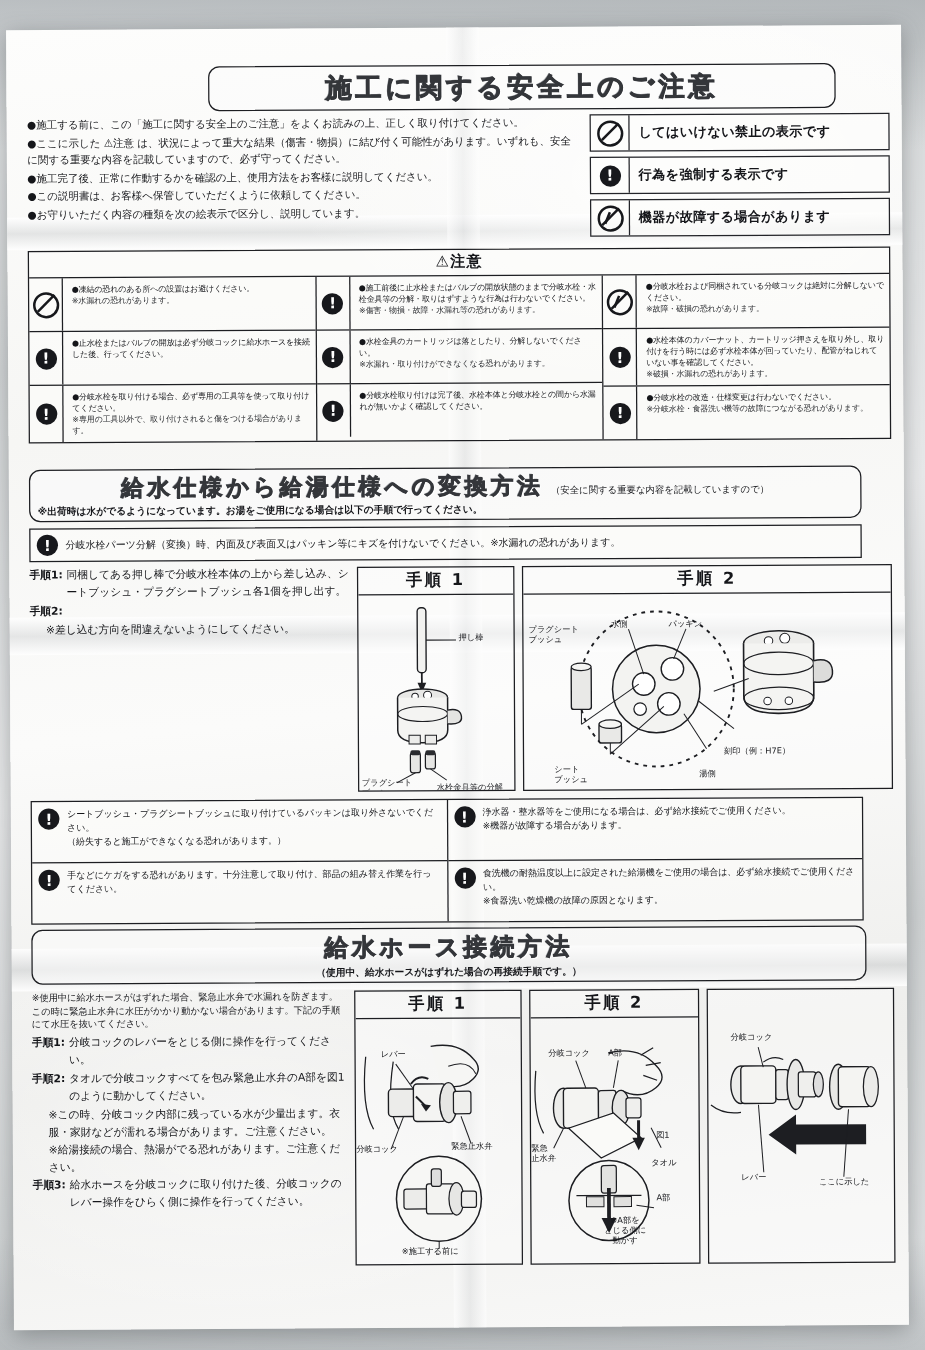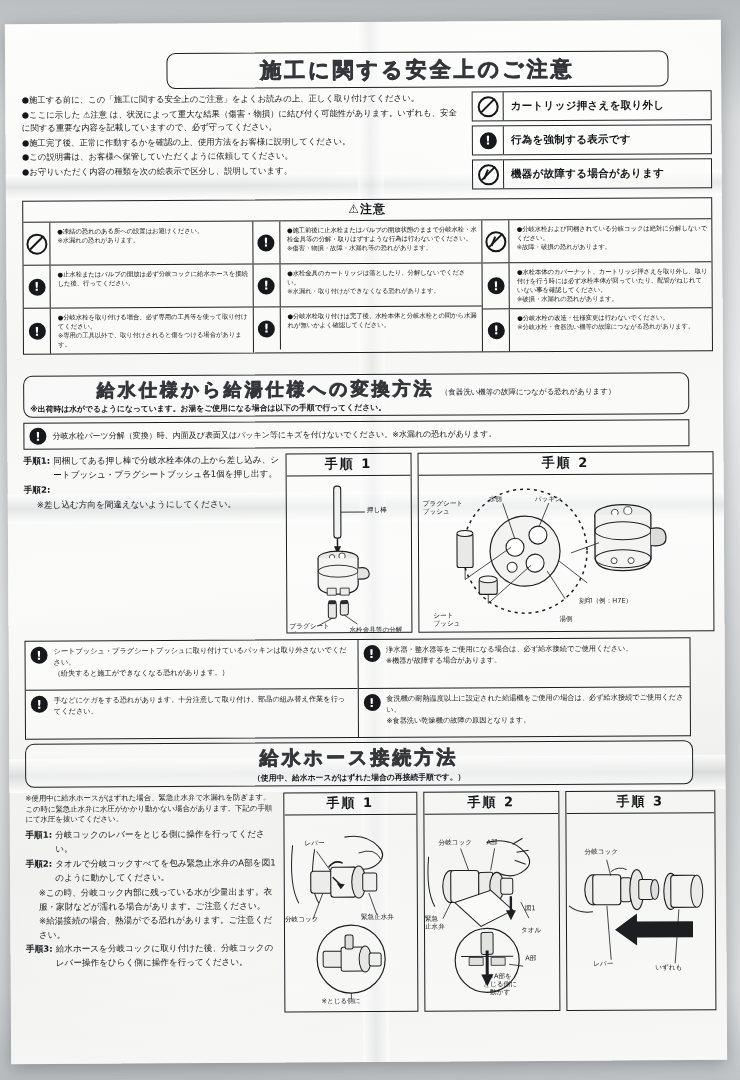--- a/index.html
+++ b/index.html
@@ -147,21 +147,21 @@
         <p style="margin:0 0 1px;">●施工完了後、正常に作動するかを確認の上、使用方法をお客様に説明してください。</p>
         <p style="margin:0 0 1px;">●この説明書は、お客様へ保管していただくように依頼してください。</p>
         <p style="margin:0;">●お守りいただく内容の種類を次の絵表示で区分し、説明しています。</p>
       </div>
 
       <div style="flex:0 0 240px;">
         <div class="legend-row">
           <div class="legend-icon-cell">
               <span class="icon-prohibit"></span>
             </div>
-          <div class="legend-text">カートリッジ押さえを取り外し</div>
+          <div class="legend-text">してはいけない禁止の表示です</div>
         </div>
         <div class="legend-row">
           <div class="legend-icon-cell">
               <span class="icon-exclaim">!</span>
             </div>
           <div class="legend-text">行為を強制する表示です</div>
         </div>
         <div class="legend-row">
           <div class="legend-icon-cell">
               <span class="icon-nodisassemble"></span>
@@ -267,21 +267,21 @@
 
       </div>
     </div>
   </div>
 
   <div style="position:absolute;left:0;top:322px;width:690px;">
 
     <div class="section-banner" style="width:666px;height:42px;padding:2px 6px;box-sizing:border-box;">
       <div style="display:flex;align-items:baseline;justify-content:center;gap:6px;">
         <span class="banner-title" style="font-size:18px;">給水仕様から給湯仕様への変換方法</span>
-        <span style="font-size:7.5px;">（食器洗い機等の故障につながる恐れがあります）</span>
+        <span style="font-size:7.5px;">（安全に関する重要な内容を記載していますので）</span>
       </div>
       <div style="font-size:7.8px;font-weight:700;margin-top:1px;">※出荷時は水がでるようになっています。お湯をご使用になる場合は以下の手順で行ってください。</div>
     </div>
 
     <div class="notice-bar" style="margin-top:5px;width:666px;box-sizing:border-box;">
       <span class="icon-exclaim">!</span>
       <span class="notice-text">分岐水栓パーツ分解（変換）時、内面及び表面又はパッキン等にキズを付けないでください。※水漏れの恐れがあります。</span>
     </div>
 
     <div style="display:flex;gap:6px;margin-top:5px;">
@@ -360,21 +360,21 @@
             <circle cx="195" cy="86" r="3" fill="#fff" stroke="#1d1e22" stroke-width=".8"></circle>
             <circle cx="212" cy="86" r="3" fill="#fff" stroke="#1d1e22" stroke-width=".8"></circle>
             <line x1="152" y1="78" x2="180" y2="68" stroke="#1d1e22" stroke-width=".8"></line>
           </svg>
           <div class="fig-label" style="left:4px;top:24px;">プラグシート
 ブッシュ</div>
           <div class="fig-label" style="left:70px;top:20px;">水側</div>
           <div class="fig-label" style="left:116px;top:20px;">パッキン</div>
           <div class="fig-label" style="left:160px;top:122px;">刻印（例：H7E）</div>
           <div class="fig-label" style="left:140px;top:140px;">湯側</div>
-          <div class="fig-label" style="left:14px;top:136px;">シート
+          <div class="fig-label" style="left:24px;top:136px;">シート
 ブッシュ</div>
         </div>
       </div>
     </div>
 
     <div class="two-notice" style="margin-top:6px;width:666px;box-sizing:border-box;">
       <div class="tn-col">
         <div class="tn-cell">
           <span class="icon-exclaim">!</span>
           <div class="tn-text">
@@ -459,21 +459,21 @@
             <rect x="38" y="136" width="20" height="16" rx="2" fill="#ececea" stroke="#1d1e22" stroke-width="1"></rect>
             <rect x="56" y="132" width="22" height="24" rx="2" fill="#f3f3f1" stroke="#1d1e22" stroke-width="1"></rect>
             <ellipse cx="80" cy="144" rx="6" ry="13" fill="#e6e6e4" stroke="#1d1e22" stroke-width="1"></ellipse>
             <rect x="84" y="138" width="12" height="13" rx="2" fill="#efefed" stroke="#1d1e22" stroke-width="1"></rect>
             <rect x="60" y="120" width="8" height="14" rx="2" fill="#dedede" stroke="#1d1e22" stroke-width="1"></rect>
             <line x1="66" y1="178" x2="66" y2="184" stroke="#1d1e22" stroke-width=".8"></line>
           </svg>
           <div class="fig-label" style="left:20px;top:24px;">レバー</div>
           <div class="fig-label" style="left:0px;top:100px;">分岐コック</div>
           <div class="fig-label" style="left:76px;top:98px;">緊急止水弁</div>
-          <div class="fig-label" style="left:36px;top:182px;">※とじる側に</div>
+          <div class="fig-label" style="left:36px;top:182px;">※施工する前に</div>
         </div>
       </div>
 
       <div class="figure-box" style="flex:0 0 134px;height:218px;">
         <div class="figure-title">手順 2</div>
         <div class="figure-canvas">
           <svg viewBox="0 0 134 196" width="134" height="196">
             <path d="M4 42 q-3 34 6 50" fill="none" stroke="#1d1e22" stroke-width="1"></path>
             <path d="M62 28 q24 -6 38 10 q10 10 0 18 q-12 10 -28 2" fill="#f6f6f4" stroke="#1d1e22" stroke-width="1.1"></path>
             <path d="M88 30 l10 -6 M92 38 l12 -2 M90 46 l11 4" stroke="#1d1e22" stroke-width="1"></path>
@@ -505,40 +505,39 @@
           <div class="fig-label" style="left:0px;top:100px;">緊急
 止水弁</div>
           <div class="fig-label" style="left:100px;top:140px;">A部</div>
           <div class="fig-label" style="left:58px;top:158px;text-align:center;">※A部を
 とじる側に
 動かす</div>
         </div>
       </div>
 
       <div class="figure-box" style="flex:1;height:218px;">
-        <div class="figure-title">手順 3</div>
         <div class="figure-canvas">
           <svg viewBox="0 0 140 196" width="140" height="196">
             <path d="M2 92 q10 8 24 6" fill="none" stroke="#1d1e22" stroke-width="1"></path>
             <ellipse cx="26" cy="76" rx="8" ry="15" fill="#ececea" stroke="#1d1e22" stroke-width="1.1"></ellipse>
             <rect x="26" y="61" width="28" height="30" rx="3" fill="#f4f4f2" stroke="#1d1e22" stroke-width="1.1"></rect>
             <rect x="54" y="64" width="10" height="24" rx="2" fill="#ebebe9" stroke="#1d1e22" stroke-width="1"></rect>
             <ellipse cx="70" cy="76" rx="7" ry="20" fill="#e8e8e6" stroke="#1d1e22" stroke-width="1.1"></ellipse>
             <rect x="72" y="66" width="14" height="20" rx="2" fill="#efefed" stroke="#1d1e22" stroke-width="1"></rect>
             <ellipse cx="88" cy="76" rx="4" ry="10" fill="#dedede" stroke="#1d1e22" stroke-width="1"></ellipse>
             <ellipse cx="104" cy="78" rx="7" ry="18" fill="#e8e8e6" stroke="#1d1e22" stroke-width="1.1"></ellipse>
             <rect x="104" y="62" width="26" height="32" rx="3" fill="#f4f4f2" stroke="#1d1e22" stroke-width="1.1"></rect>
             <ellipse cx="130" cy="78" rx="6" ry="16" fill="#ebebe9" stroke="#1d1e22" stroke-width="1"></ellipse>
             <path d="M44 58 q8 -6 16 -2" fill="none" stroke="#1d1e22" stroke-width=".9"></path>
             <path d="M126 108 L70 108 L70 100 L48 116 L70 132 L70 124 L126 124 Z" fill="#1d1e22"></path>
             <line x1="40" y1="46" x2="44" y2="62" stroke="#1d1e22" stroke-width=".8"></line>
             <line x1="40" y1="92" x2="44" y2="146" stroke="#1d1e22" stroke-width=".8"></line>
             <line x1="112" y1="96" x2="108" y2="150" stroke="#1d1e22" stroke-width=".8"></line>
           </svg>
           <div class="fig-label" style="left:18px;top:34px;">分岐コック</div>
           <div class="fig-label" style="left:26px;top:146px;">レバー</div>
-          <div class="fig-label" style="left:88px;top:150px;">いずれも</div>
+          <div class="fig-label" style="left:88px;top:150px;">ここに示した</div>
         </div>
       </div>
     </div>
   </div>
 
 </div>
 
 </body></html>

